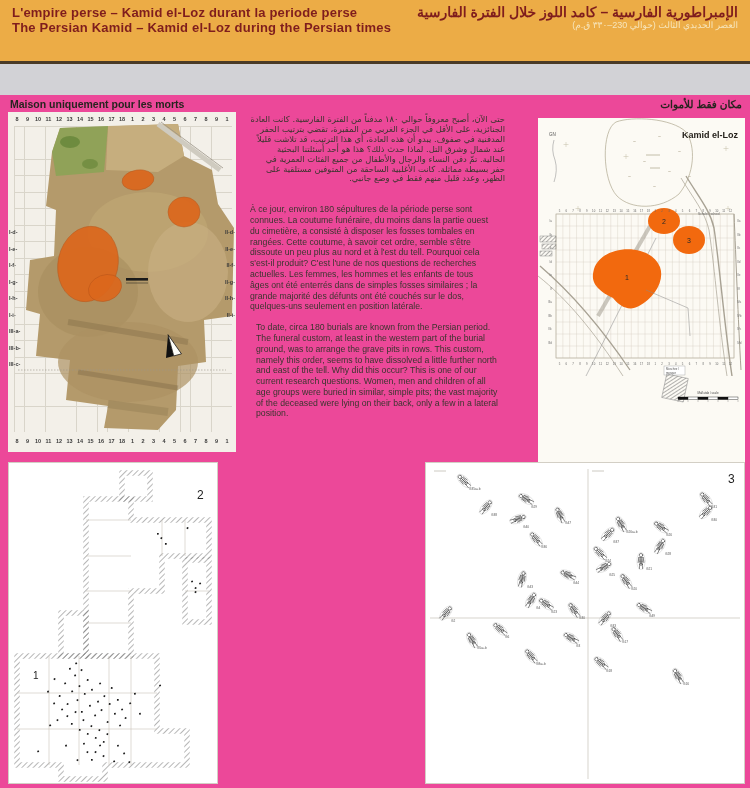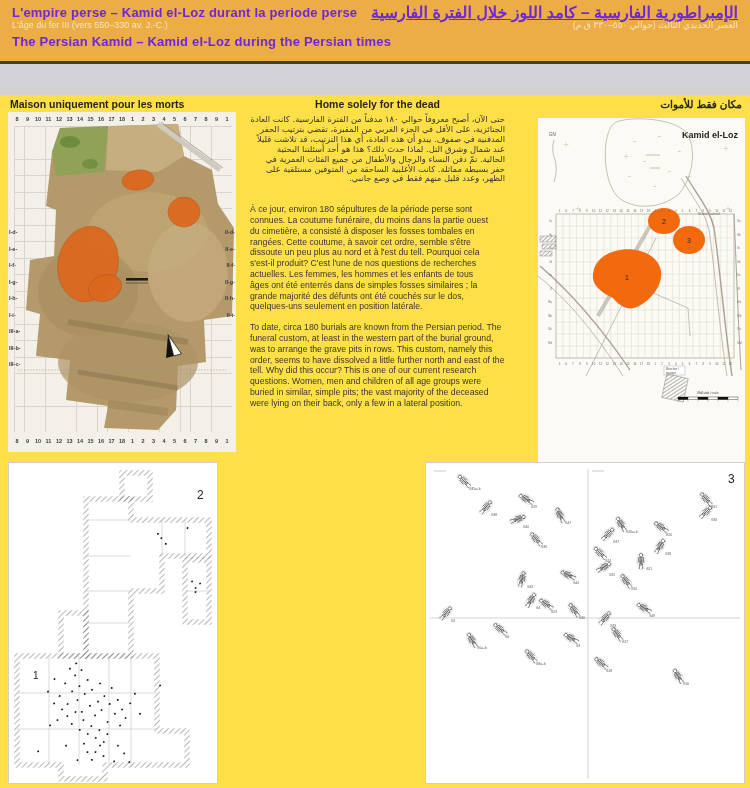--- a/index.html
+++ b/index.html
@@ -2,68 +2,66 @@
 <html><head>
 <meta charset="utf-8">
 <style>
   html,body{margin:0;padding:0;}
   body{width:750px;height:788px;background:#D2D2D6;font-family:"Liberation Sans",sans-serif;position:relative;overflow:hidden;}
   .abs{position:absolute;}
   
   .band{position:absolute;left:0;top:0;width:750px;height:61px;background:#ECAC46;border-bottom:3px solid #4A3B27;}
   .h-left{position:absolute;left:12px;top:5px;}
   .h-right{position:absolute;right:12px;top:5px;text-align:right;}
-  .t1{font-size:13px;font-weight:bold;color:#6d28d9;letter-spacing:.2px;line-height:15px;}
+  .t1{font-size:13px;font-weight:bold;color:#7f1d1d;letter-spacing:.2px;line-height:15px;}
   .t2{font-size:9px;color:#F7E5BB;line-height:11px;margin-bottom:3px;}
-  .h-right .t1{font-size:16px;text-decoration:underline;}
+  .h-right .t1{font-size:14px;}
   
-  .content{position:absolute;left:0;top:95px;width:750px;height:693px;background:#fde047;}
+  .content{position:absolute;left:0;top:95px;width:750px;height:693px;background:#ec4899;}
   .colhead{font-size:10.5px;font-weight:bold;color:#27241F;top:3px;}
   
   .leftmap{left:8px;top:17px;width:228px;height:340px;background:#F3F0E9;}
   .lm-cols{left:4px;width:220px;height:8px;display:flex;justify-content:space-between;}
   .lm-cols span{font-size:5.5px;font-weight:bold;color:#3A3A3A;width:10px;text-align:center;}
   .lm-grid{left:6px;top:14px;width:218px;height:306px;
     background-image:repeating-linear-gradient(to right,#D9D5CA 0,#D9D5CA .5px,transparent .5px,transparent 10.38px),
                      repeating-linear-gradient(to bottom,#D9D5CA 0,#D9D5CA .5px,transparent .5px,transparent 16.5px);}
   .rowlab{position:absolute;font-size:5.5px;font-weight:bold;color:#3A3A3A;}
   
   .ccol{left:250px;top:20px;width:255px;}
   .para{color:#3A352E;}
   .ar{direction:rtl;font-family:"DejaVu Sans","Liberation Sans",sans-serif;font-size:8.4px;line-height:1.18;margin:0 0 20px 0;}
   .fr{font-size:8.7px;line-height:1.24;margin:0 16px 10px 0;}
-  .en{font-size:8.7px;line-height:1.24;margin:0;}
+  .en{font-size:8.7px;line-height:1.24;margin:6px;}
   
   .sitemap{left:538px;top:23px;width:207px;height:347px;background:#FCFAF4;}
   
   .panel{background:#FFFFFF;border:1px solid #D3CFC5;box-sizing:border-box;}
   .p2{left:8px;top:367px;width:210px;height:322px;}
   .p3{left:425px;top:367px;width:320px;height:322px;}
   svg{display:block;}
   text{font-family:"Liberation Sans",sans-serif;}
 </style>
 </head>
 <body>
 
 <header class="band">
   <div class="h-left">
     <div class="t1">L'empire perse – Kamid el-Loz durant la periode perse</div>
-    <div class="t2">L'âge du fer III (vers 550–330 av. J.-C.)</div>
     <div class="t1">The Persian Kamid – Kamid el-Loz during the Persian times</div>
   </div>
   <div class="h-right" dir="rtl">
     <div class="t1">الإمبراطورية الفارسية – كامد اللوز خلال الفترة الفارسية</div>
-    <div class="t2">العصر الحديدي الثالث (حوالي ٥٥٠–٣٣٠ ق.م)</div>
+    <div class="t2">العصر الحديدي الثالث (حوالي 230–٣٣٠ ق.م)</div>
   </div>
 </header>
 
 <div class="content">
 
   <div class="abs colhead" style="left:10px;">Maison uniquement pour les morts</div>
-  <div class="abs colhead" style="left:250px;width:255px;text-align:center;">Home solely for the dead</div>
   <div class="abs colhead" style="right:8px;text-align:center;" dir="rtl">مكان فقط للأموات</div>
 
   <div class="abs leftmap" id="leftmap">
     <div class="abs lm-cols" id="lmTop" style="top:4px;">
         <span>8</span>
         <span>9</span>
         <span>10</span>
         <span>11</span>
         <span>12</span>
         <span>13</span>

